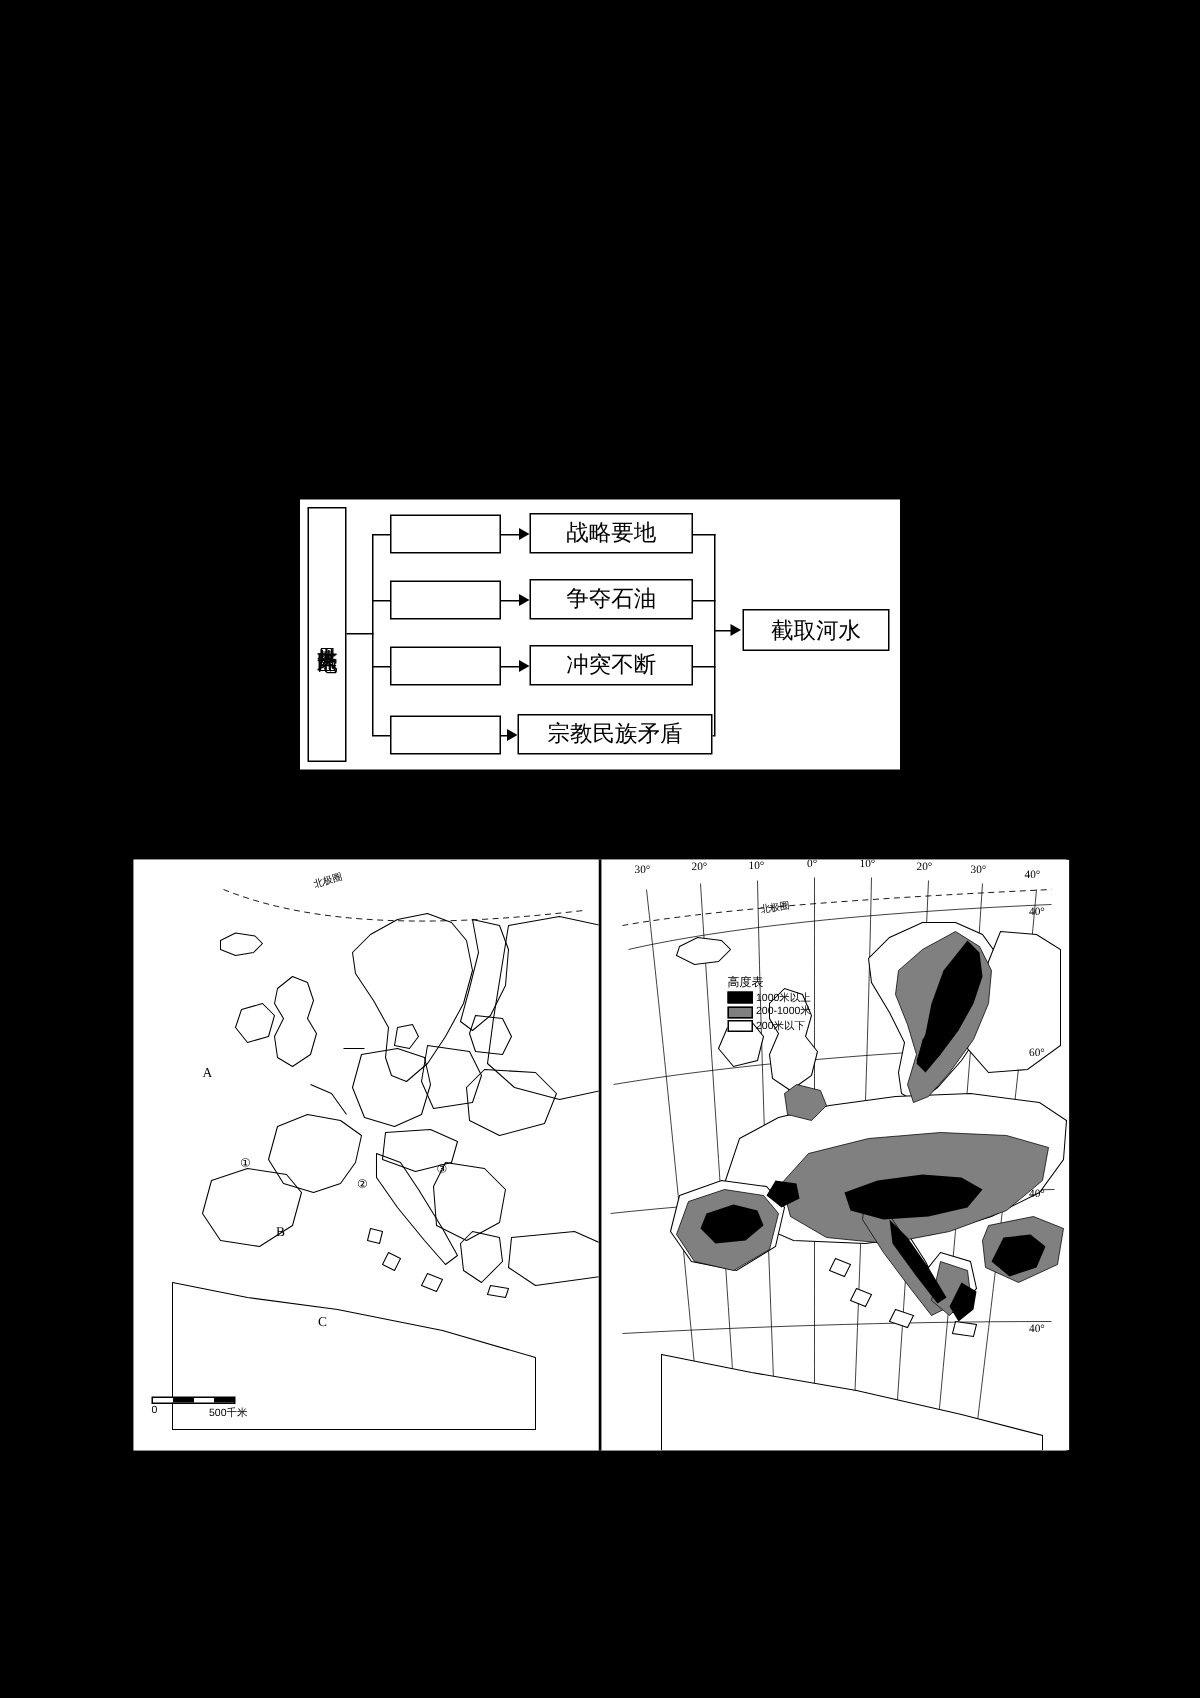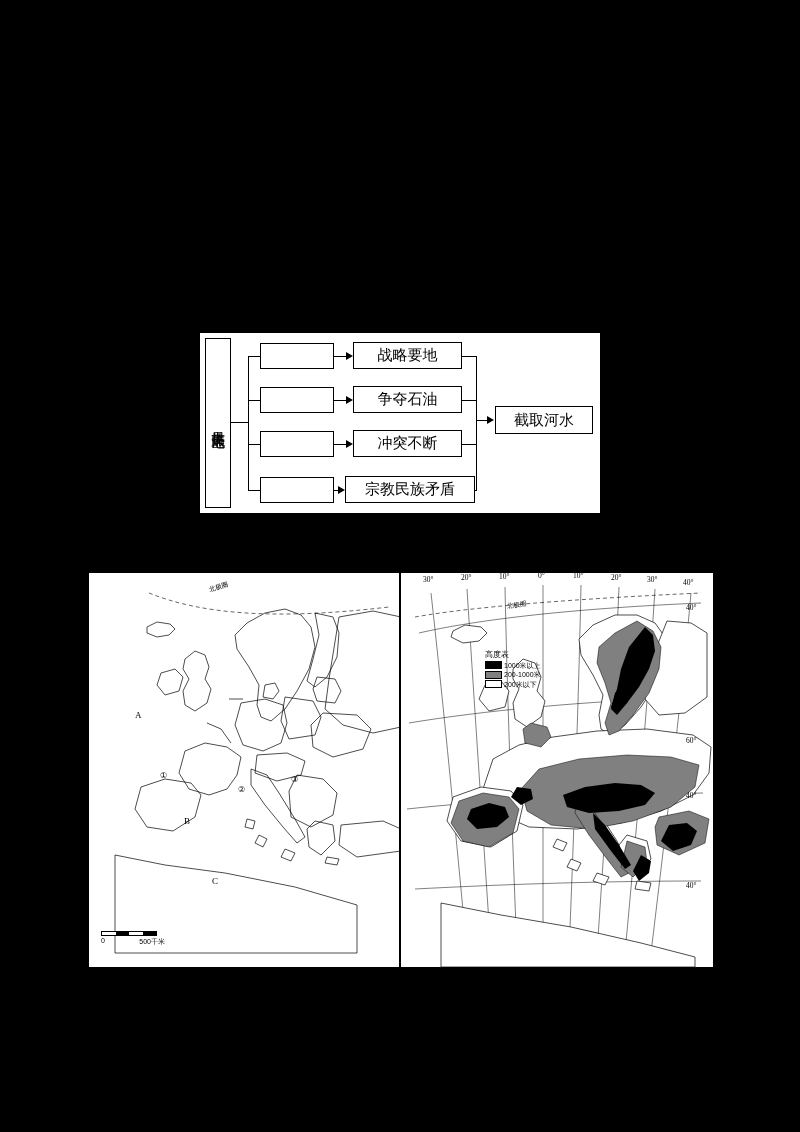--- a/index.html
+++ b/index.html
@@ -459,21 +459,21 @@
     <div class="grid-label" style="left:246px; top:2px;">
       <span>30°</span>
     </div>
     <div class="grid-label" style="left:282px; top:5px;">
       <span>40°</span>
     </div>
 
     <div class="grid-label" style="left:285px; top:30px;">
       <span>40°</span>
     </div>
-    <div class="grid-label" style="left:285px; top:124px;margin-top:39px;">
+    <div class="grid-label" style="left:285px; top:124px;">
       <span>60°</span>
     </div>
     <div class="grid-label" style="left:285px; top:218px;">
       <span>40°</span>
     </div>
     <div class="grid-label" style="left:285px; top:308px;">
       <span>40°</span>
     </div>
   </div>
 </div>

